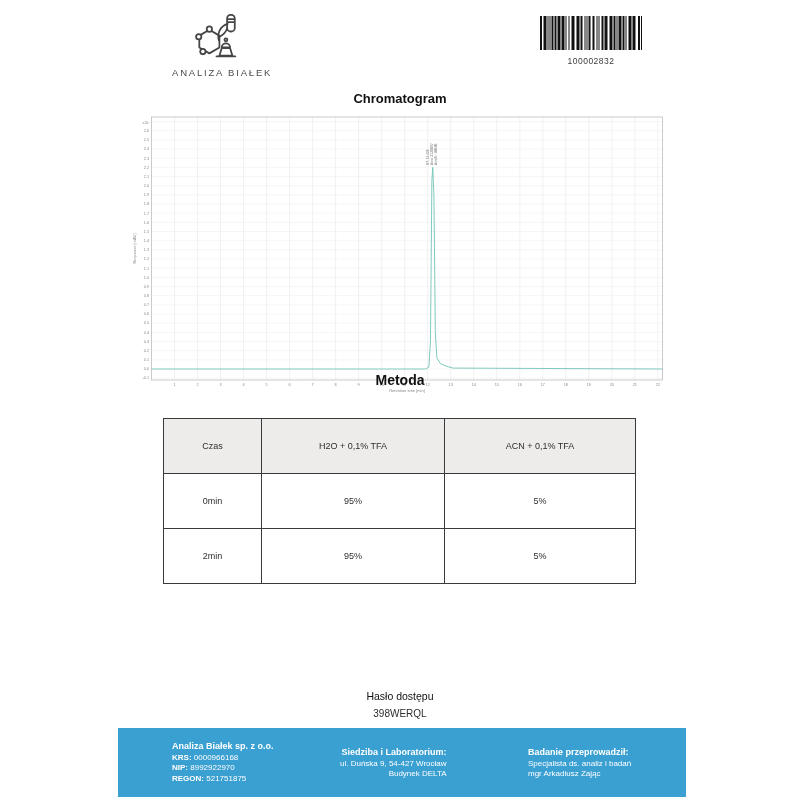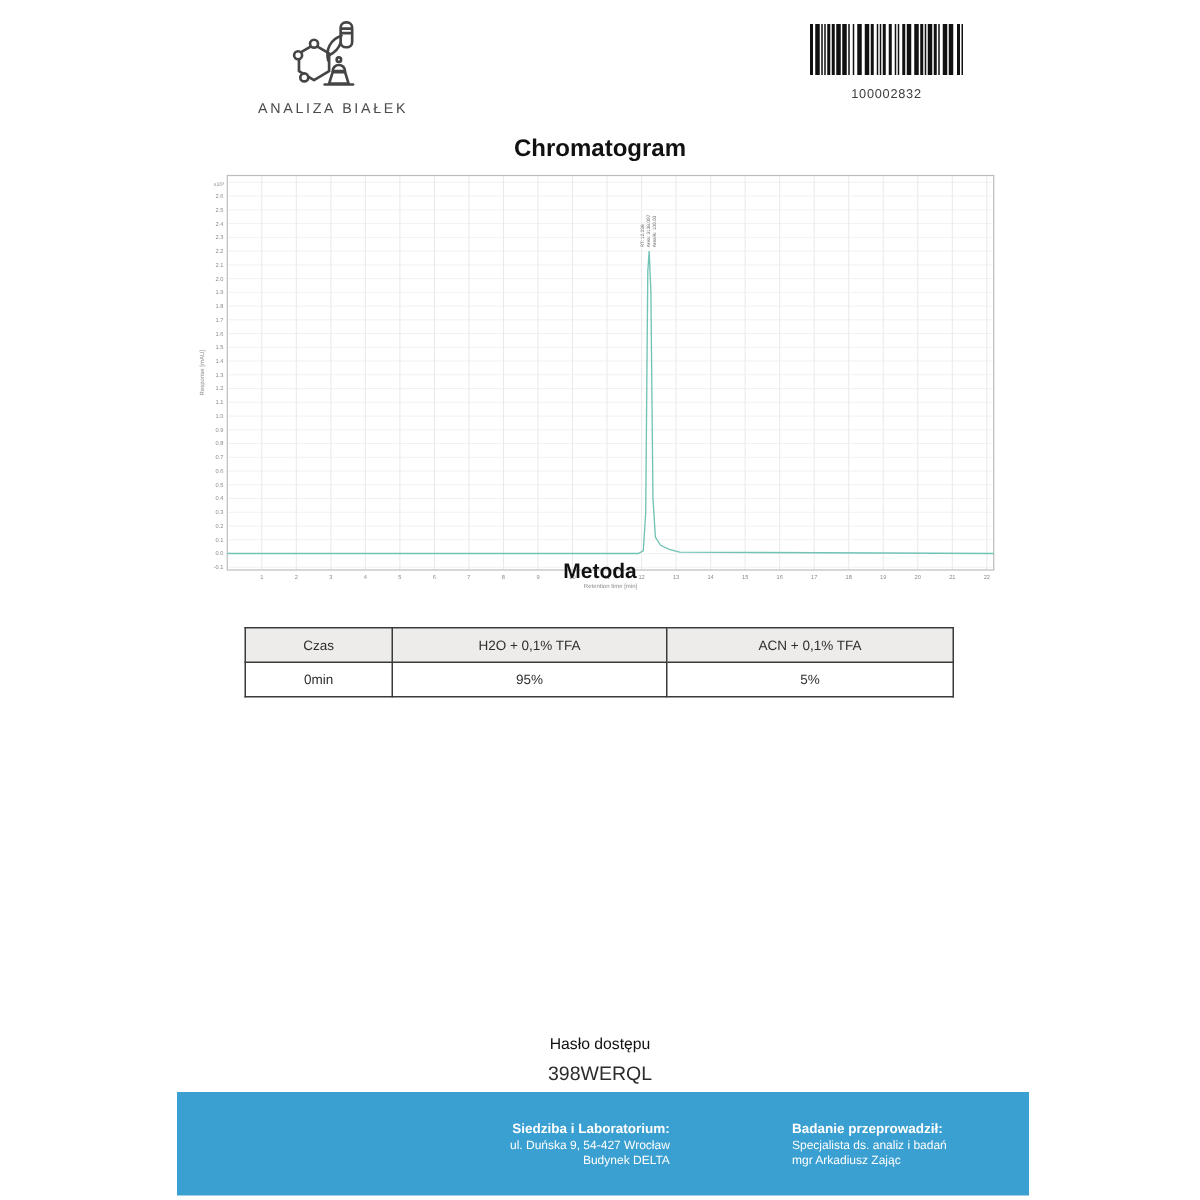--- a/index.html
+++ b/index.html
@@ -9,36 +9,36 @@
   
   .logo{position:absolute;left:172px;top:12px;width:96px;text-align:right;}
   .logo-icon{display:block;margin:0 auto;}
   .logo-text{margin-top:3px;font-size:9.5px;letter-spacing:1.8px;color:#4b4b4b;white-space:nowrap;}
 
   .barcode{position:absolute;left:531px;top:16px;width:120px;text-align:center;}
   .barcode-number{margin-top:2px;font-size:8.5px;color:#3d3d3d;letter-spacing:0.5px;}
 
   
   .sec-title{position:absolute;left:0;right:0;text-align:center;font-weight:bold;color:#111;}
-  .chrom-title{top:91px;font-size:16px;}
+  .chrom-title{top:91px;font-size:13px;}
   .method-title{top:372px;font-size:14px;}
 
   
   .chart-wrap{position:absolute;left:128px;top:112px;width:540px;height:283px;}
 
   
   table.method{position:absolute;left:163px;top:418px;width:472px;border-collapse:collapse;table-layout:fixed;font-size:9px;color:#2e2e2e;}
-  table.method th, table.method td{border:1px solid #3a3a3a;text-align:center;height:22px;padding:0;font-weight:normal;}
+  table.method th, table.method td{border:1px solid #3a3a3a;text-align:center;height:22px;padding:16px;font-weight:normal;}
   table.method thead th{background:#edecea;}
   col.c-czas{width:98px;} col.c-h2o{width:183px;} col.c-acn{width:191px;}
 
   
   .password{position:absolute;left:0;right:0;top:690px;text-align:center;}
   .password-label{font-size:10.5px;font-weight:normal;color:#111;}
-  .password-value{margin-top:6px;font-size:13px;color:#2c2c2c;}
+  .password-value{margin-top:6px;font-size:10px;color:#2c2c2c;}
 
   
   .footer{position:absolute;left:118px;top:728px;width:568px;height:69px;color:#fff;}
   .f-col{position:absolute;top:13px;font-size:8px;line-height:10.5px;white-space:nowrap;}
   .f-col .f-title{font-size:9px;font-weight:bold;margin-bottom:1px;}
   .f-col.c1{left:54px;}
   .f-col.c2{left:222px;top:19px;text-align:right;}
   .f-col.c3{left:410px;top:19px;}
   .b{font-weight:bold;}
 </style>
@@ -230,29 +230,40 @@
         <th>H2O + 0,1% TFA</th>
         <th>ACN + 0,1% TFA</th>
       </tr>
     </thead>
     <tbody>
       <tr>
         <td>0min</td>
         <td>95%</td>
         <td>5%</td>
       </tr>
+      <tr>
+        <td>2min</td>
+        <td>95%</td>
+        <td>5%</td>
+      </tr>
     </tbody>
   </table>
 
   <div class="password">
     <div class="password-label">Hasło dostępu</div>
     <div class="password-value">398WERQL</div>
   </div>
 
   <div class="footer" id="footer" style="background: rgb(58, 159, 209);">
+    <div class="f-col c1">
+      <div class="f-title">Analiza Białek sp. z o.o.</div>
+      <div><span class="b">KRS:</span> <span>0000966168</span></div>
+      <div><span class="b">NIP:</span> <span>8992922970</span></div>
+      <div><span class="b">REGON:</span> <span>521751875</span></div>
+    </div>
     <div class="f-col c2">
       <div class="f-title">Siedziba i Laboratorium:</div>
       <div>ul. Duńska 9, 54-427 Wrocław</div>
       <div>Budynek DELTA</div>
     </div>
     <div class="f-col c3">
       <div class="f-title">Badanie przeprowadził:</div>
       <div>Specjalista ds. analiz i badań</div>
       <div>mgr Arkadiusz Zając</div>
     </div>

